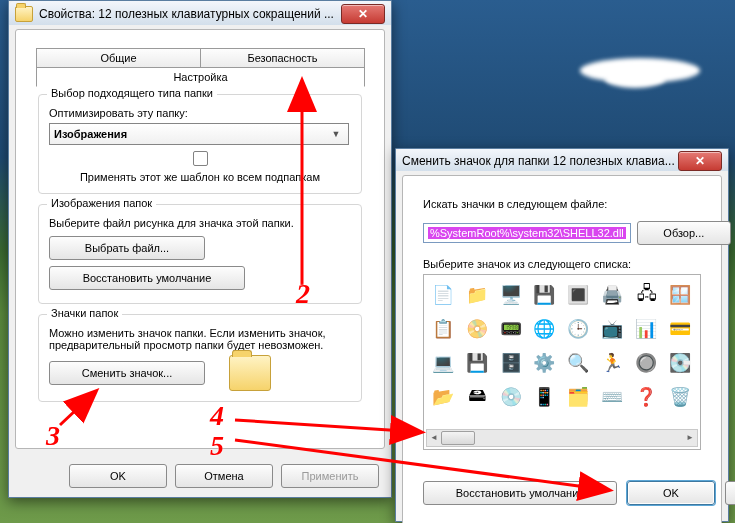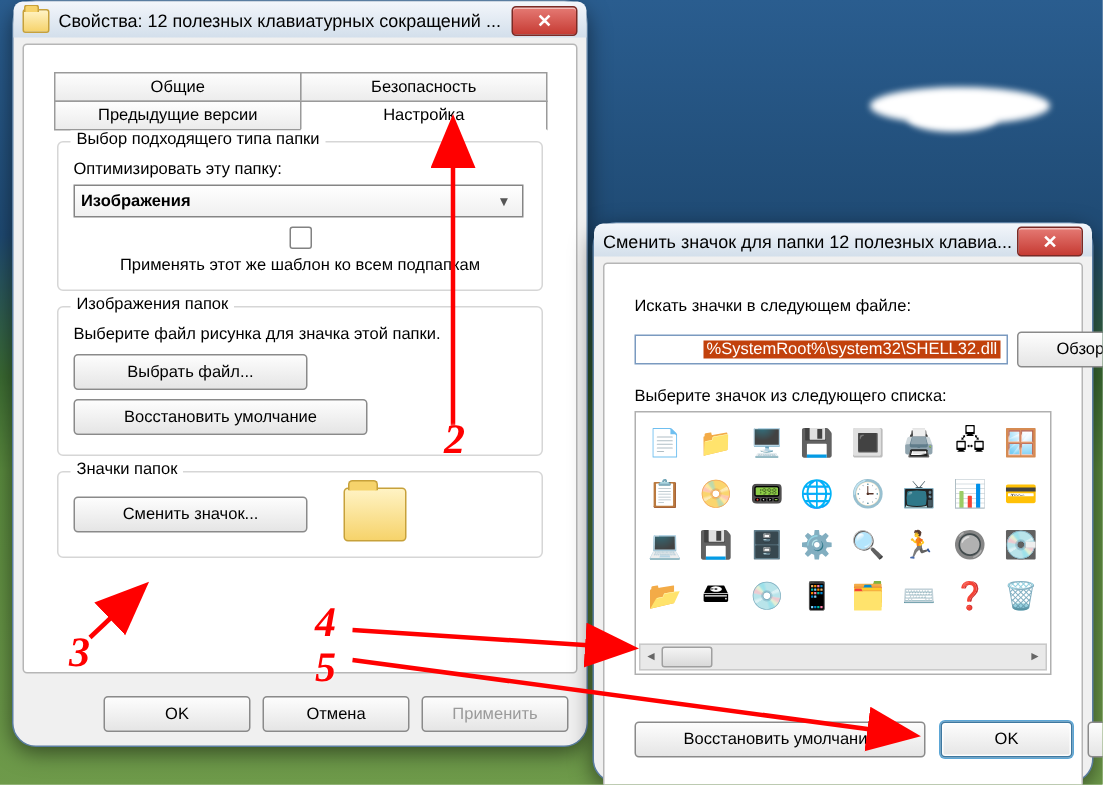--- a/index.html
+++ b/index.html
@@ -16,21 +16,21 @@
     background: #fff;
     border-radius: 50%;
     filter: blur(2px);
   }
   
   .window {
     position: absolute;
     background: #f0f0f0;
     border: 1px solid #5a7da0;
     box-shadow: 0 4px 14px rgba(0,0,0,.5);
-    border-radius: 16px;
+    border-radius: 1px;
     display: flex; flex-direction: column;
   }
   .titlebar {
     height: 22px;
     background: linear-gradient(to bottom, #f3f6fb, #d3dfeb);
     border-top-left-radius: 6px; border-top-right-radius: 6px;
     display: flex; align-items: center;
     padding: 2px 6px 0 6px;
     font-size: 12px;
     color: #000;
@@ -161,22 +161,22 @@
 
   
   .input-row{display:flex; gap:6px; align-items:center; margin:4px 0;}
   .text-input{
     flex:1; height:18px; border:1px solid #7a9ac0;
     background:#fff; padding:0 4px;
     display:flex; align-items:center;
     color:#fff;
   }
   .text-input .sel{
-    background:#c2410c; color:#fff; padding:0 2px; display:inline-block;
-    width:100%; white-space:nowrap; overflow:hidden;margin-left:41px;
+    background:#d946ef; color:#fff; padding:0 2px; display:inline-block;
+    width:100%; white-space:nowrap; overflow:hidden;
   }
   .icon-grid{
     border:1px solid #b0b0b0;
     background:#fff;
     height:150px;
     padding:6px 6px 18px 6px;
     position:relative;
   }
   .icon-row{display:flex; gap:7px; margin-bottom:6px;}
   .ico{
@@ -230,21 +230,20 @@
     </div>
   </div>
 
   <div class="window-body">
     <div class="tab-rows">
       <div class="tab-row">
         <div class="tab">Общие</div>
         <div class="tab">Безопасность</div>
       </div>
       <div class="tab-row">
-        <div class="tab">Предыдущие версии</div>
         <div class="tab active">Настройка</div>
       </div>
     </div>
 
     <div class="group">
       <span class="legend">Выбор подходящего типа папки</span>
       <label class="plain">Оптимизировать эту папку:</label>
       <div class="dropdown">
         <span class="dd-text">Изображения</span>
         <span class="dd-arrow">▼</span>
@@ -257,20 +256,21 @@
 
     <div class="group">
       <span class="legend">Изображения папок</span>
       <label class="plain">Выберите файл рисунка для значка этой папки.</label>
       <div class="btn" style="min-width:130px">Выбрать файл...</div><br>
       <div class="btn" style="min-width:170px">Восстановить умолчание</div>
     </div>
 
     <div class="group">
       <span class="legend">Значки папок</span>
+      <label class="plain" style="max-width:330px">Можно изменить значок папки. Если изменить значок, предварительный просмотр папки будет невозможен.</label>
       <div style="display:flex; align-items:center;">
         <div class="btn" style="min-width:130px">Сменить значок...</div>
         <div class="folder-preview"></div>
       </div>
     </div>
   </div>
 
   <div class="footer-btns">
     <div class="btn" style="min-width:72px">OK</div>
     <div class="btn" style="min-width:72px">Отмена</div>

